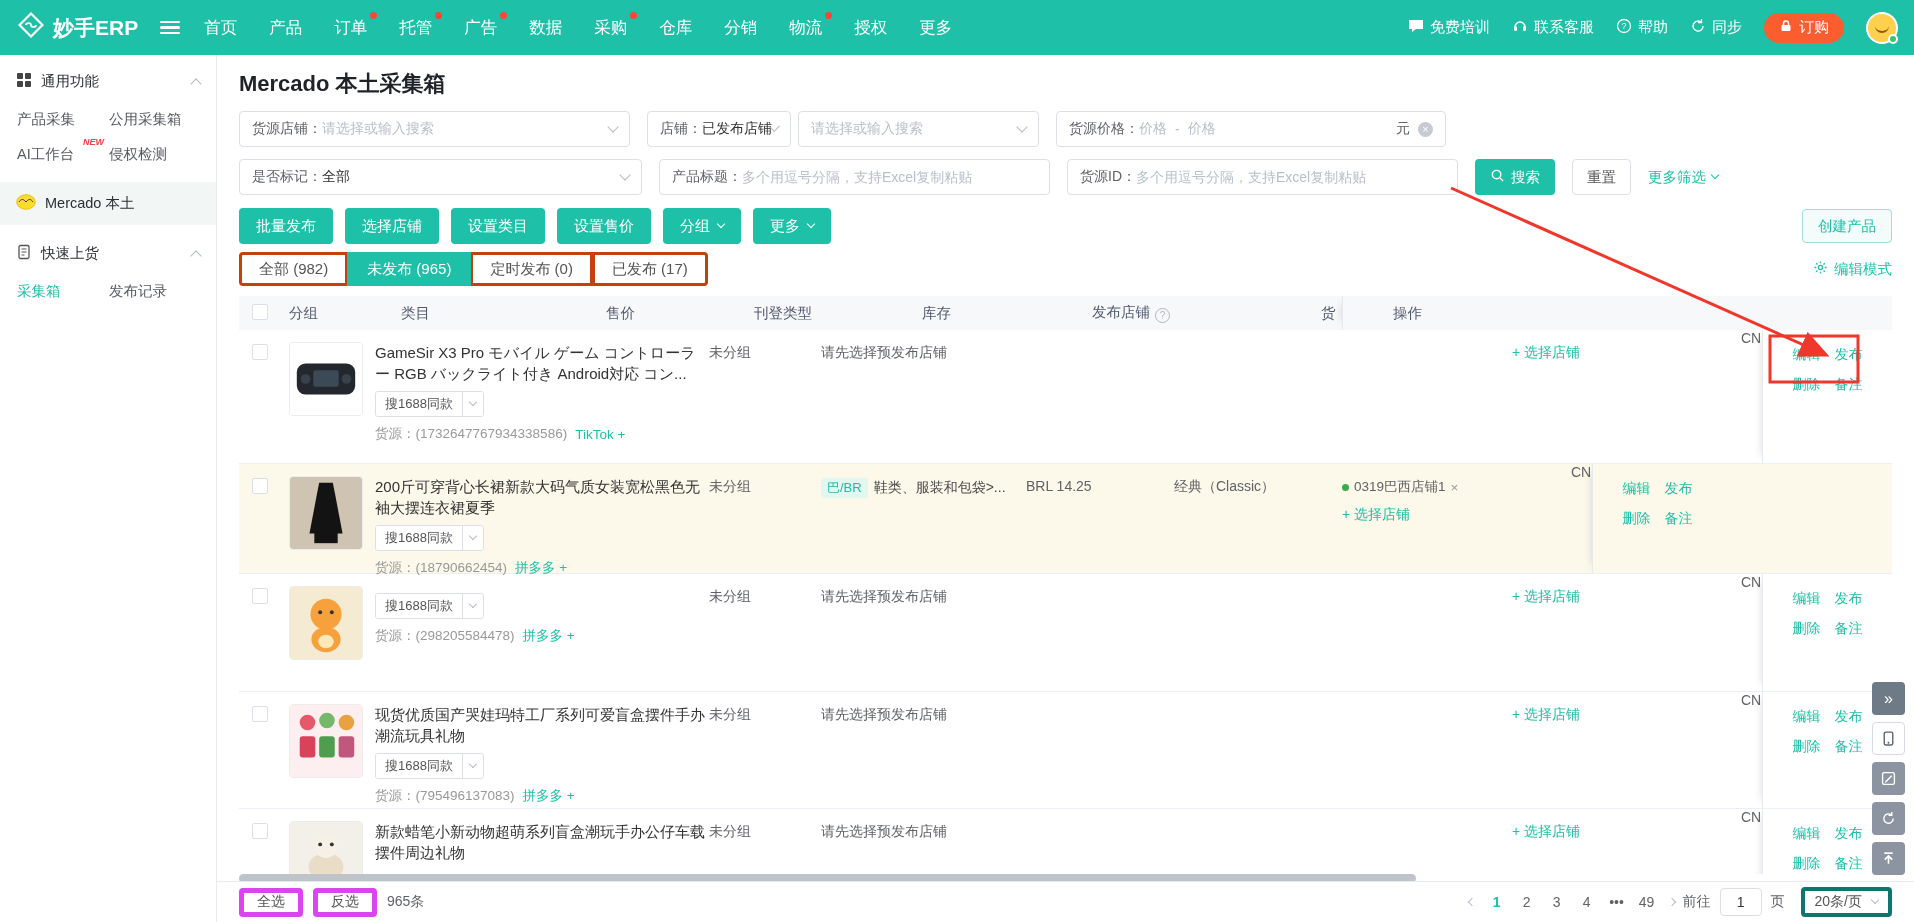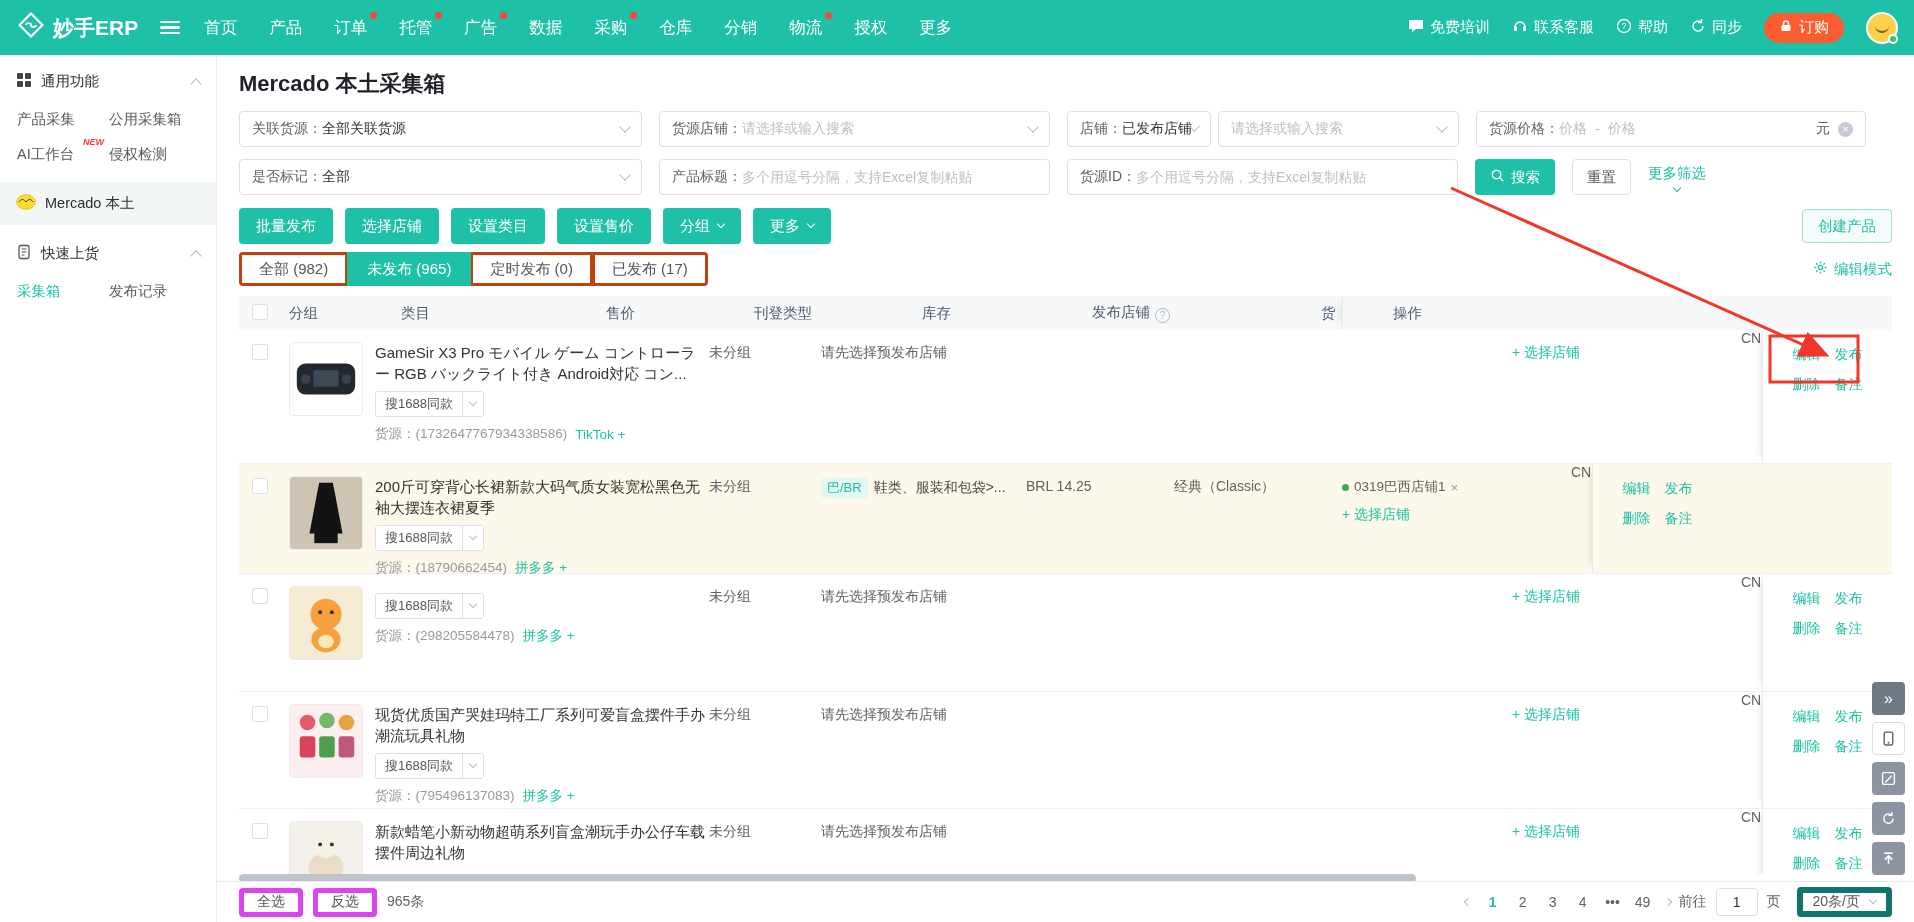--- a/index.html
+++ b/index.html
@@ -53,21 +53,21 @@
   .fpair { display:flex; gap:7px; }
   .finput { border:none; outline:none; flex:1; font-size:14px; color:#333; min-width:0; background:transparent; }
   .finput::placeholder { color:#b8bfc9; }
   .price-dash { color:#b8bfc9; margin:0 8px; }
   .price-unit { color:#606266; margin-left:auto; }
   .clear-icon { width:15px; height:15px; border-radius:50%; background:#c6cad2; color:#fff; font-size:11px;
     display:flex; align-items:center; justify-content:center; margin-left:8px; cursor:pointer; }
   .search-btn { display:flex; align-items:center; gap:6px; height:36px; padding:0 15px; background:#1ec0a7;
     color:#fff; border:none; border-radius:4px; font-size:14.5px; }
   .reset-btn { height:36px; padding:0 14px; background:#fff; border:1px solid #dcdfe6; border-radius:4px; color:#555; font-size:14.5px; }
-  .more-filter { display:flex; align-items:center; gap:6px; color:#1ec0a7; font-size:14.5px;flex-direction:column; }
+  .more-filter { display:flex; align-items:center; gap:6px; color:#1ec0a7; font-size:14.5px; }
   .more-filter .chev { border-color:#1ec0a7; }
 
   .btnrow { margin:13px 22px 0; display:flex; gap:12px; align-items:center; }
   .tbtn { height:36px; background:#1ec0a7; color:#fff; border:none; border-radius:4px; padding:0 17px;
     font-size:15px; display:flex; align-items:center; gap:8px; }
   .create-btn { margin-left:auto; height:34px; border:1px solid #9be0d2; color:#1ec0a7; background:#f3fcfa;
     border-radius:4px; padding:0 15px; font-size:14.5px; }
 
   .tabsrow { margin:8px 22px 0; display:flex; align-items:center; }
   .tab { height:34px; padding:0 17px; border:3px solid #c2410c; background:#fff; color:#555; font-size:15px;
@@ -116,21 +116,21 @@
   
   .bottombar { position:absolute; left:0; right:0; bottom:0; height:41px; background:#fff; border-top:1px solid #e9ecef;
     display:flex; align-items:center; padding:0 22px; gap:10px; font-size:14px; color:#606266; }
   .mini-btn { height:29px; padding:0 13px; border:5px solid #d946ef; border-radius:4px; background:#fff; color:#555; font-size:14px; }
   .pg { display:flex; align-items:center; gap:2px; margin-left:auto; }
   .pnum { min-width:28px; height:28px; display:flex; align-items:center; justify-content:center; cursor:pointer; color:#606266; }
   .pnum.active { color:#1ec0a7; font-weight:bold; }
   .parrow { padding:0 6px; display:flex; align-items:center; cursor:pointer; }
   .goto-input { width:42px; height:28px; border:1px solid #dcdfe6; border-radius:4px; text-align:center;
     font-size:14px; color:#333; margin:0 7px; outline:none; }
-  .psize { height:30px; border:6px solid #0f766e; border-radius:4px; display:flex; align-items:center; gap:10px;
+  .psize { height:30px; border:4px solid #0f766e; border-radius:4px; display:flex; align-items:center; gap:10px;
     padding:0 10px; margin-left:14px; color:#555; cursor:pointer; }
 
   
   .floatbar { position:absolute; right:9px; top:682px; z-index:40; display:flex; flex-direction:column; gap:7px; }
   .fbtn { width:33px; height:33px; border-radius:4px; background:#8b94a0; color:#fff; display:flex;
     align-items:center; justify-content:center; cursor:pointer; font-size:16px; }
   .fbtn.dark { background:#6f7a87; }
   .fbtn.light { background:#fff; border:1px solid #d8dce2; color:#5a6470; }
 
   
@@ -252,25 +252,20 @@
     <a class="active-link">采集箱</a>
     <a>发布记录</a>
   </div>
 </aside>
 
 <div class="main">
   <h1 class="page-title">Mercado 本土采集箱</h1>
 
   <div class="filters">
     <div class="frow">
-      <div class="fctl w1">
-        <span class="flabel">关联货源：</span>
-        <span class="fvalue">全部关联货源</span>
-        <i class="chev down"></i>
-      </div>
       <div class="fctl w2">
         <span class="flabel">货源店铺：</span>
         <span class="fph">请选择或输入搜索</span>
         <i class="chev down"></i>
       </div>
       <div class="fpair">
         <div class="fctl w3a">
           <span class="flabel">店铺：</span>
           <span class="fvalue">已发布店铺</span>
           <i class="chev down"></i>

